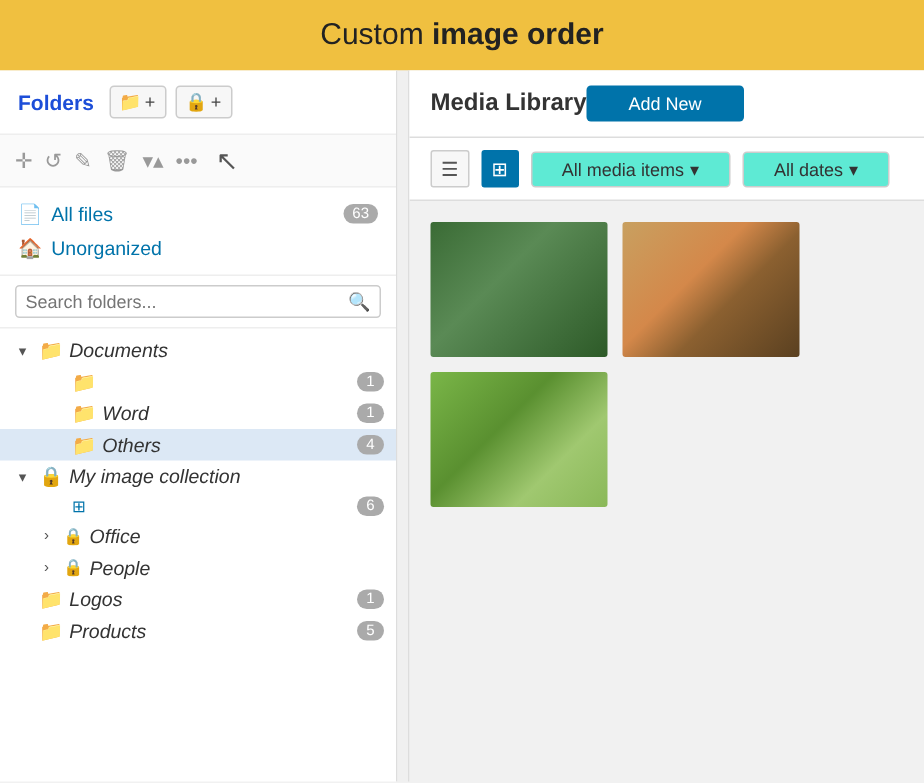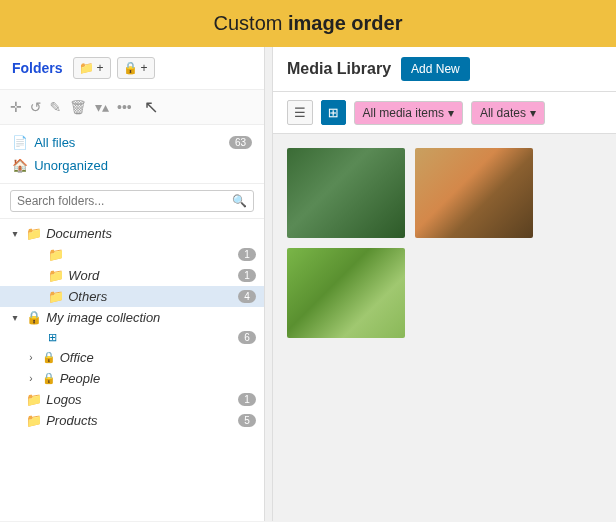--- a/index.html
+++ b/index.html
@@ -179,35 +179,34 @@
       background: #f1f1f1;
       display: flex;
       flex-direction: column;
     }
 
     
     .media-header {
       display: flex;
       align-items: center;
       padding: 10px 14px;
-      gap: 10px;
       background: #fff;
       border-bottom: 1px solid #ddd;
     }
     .media-title {
       font-size: 16px;
       font-weight: 600;
       color: #333;
     }
     .btn-add-new {
       background: #0073aa;
       color: #fff;
       border: none;
       border-radius: 3px;
-      padding: 5px 10px;
+      padding: 5px 28px;
       cursor: pointer;
       font-size: 12px;
     }
 
     
     .media-toolbar {
       display: flex;
       align-items: center;
       padding: 8px 14px;
       gap: 8px;
@@ -226,23 +225,23 @@
     .view-btn.active {
       background: #0073aa;
       color: #fff;
       border-color: #0073aa;
     }
 
     .select-filter {
       display: inline-flex;
       align-items: center;
       border: 1px solid #ccc;
-      background: #f9a8d4;
+      background: #5eead4;
       border-radius: 3px;
-      padding: 4px 8px;
+      padding: 4px 20px;
       font-size: 12px;
       cursor: pointer;
       gap: 4px;
       color: #333;
     }
 
     
     .media-search {
       padding: 8px 14px;
       background: #fff;

